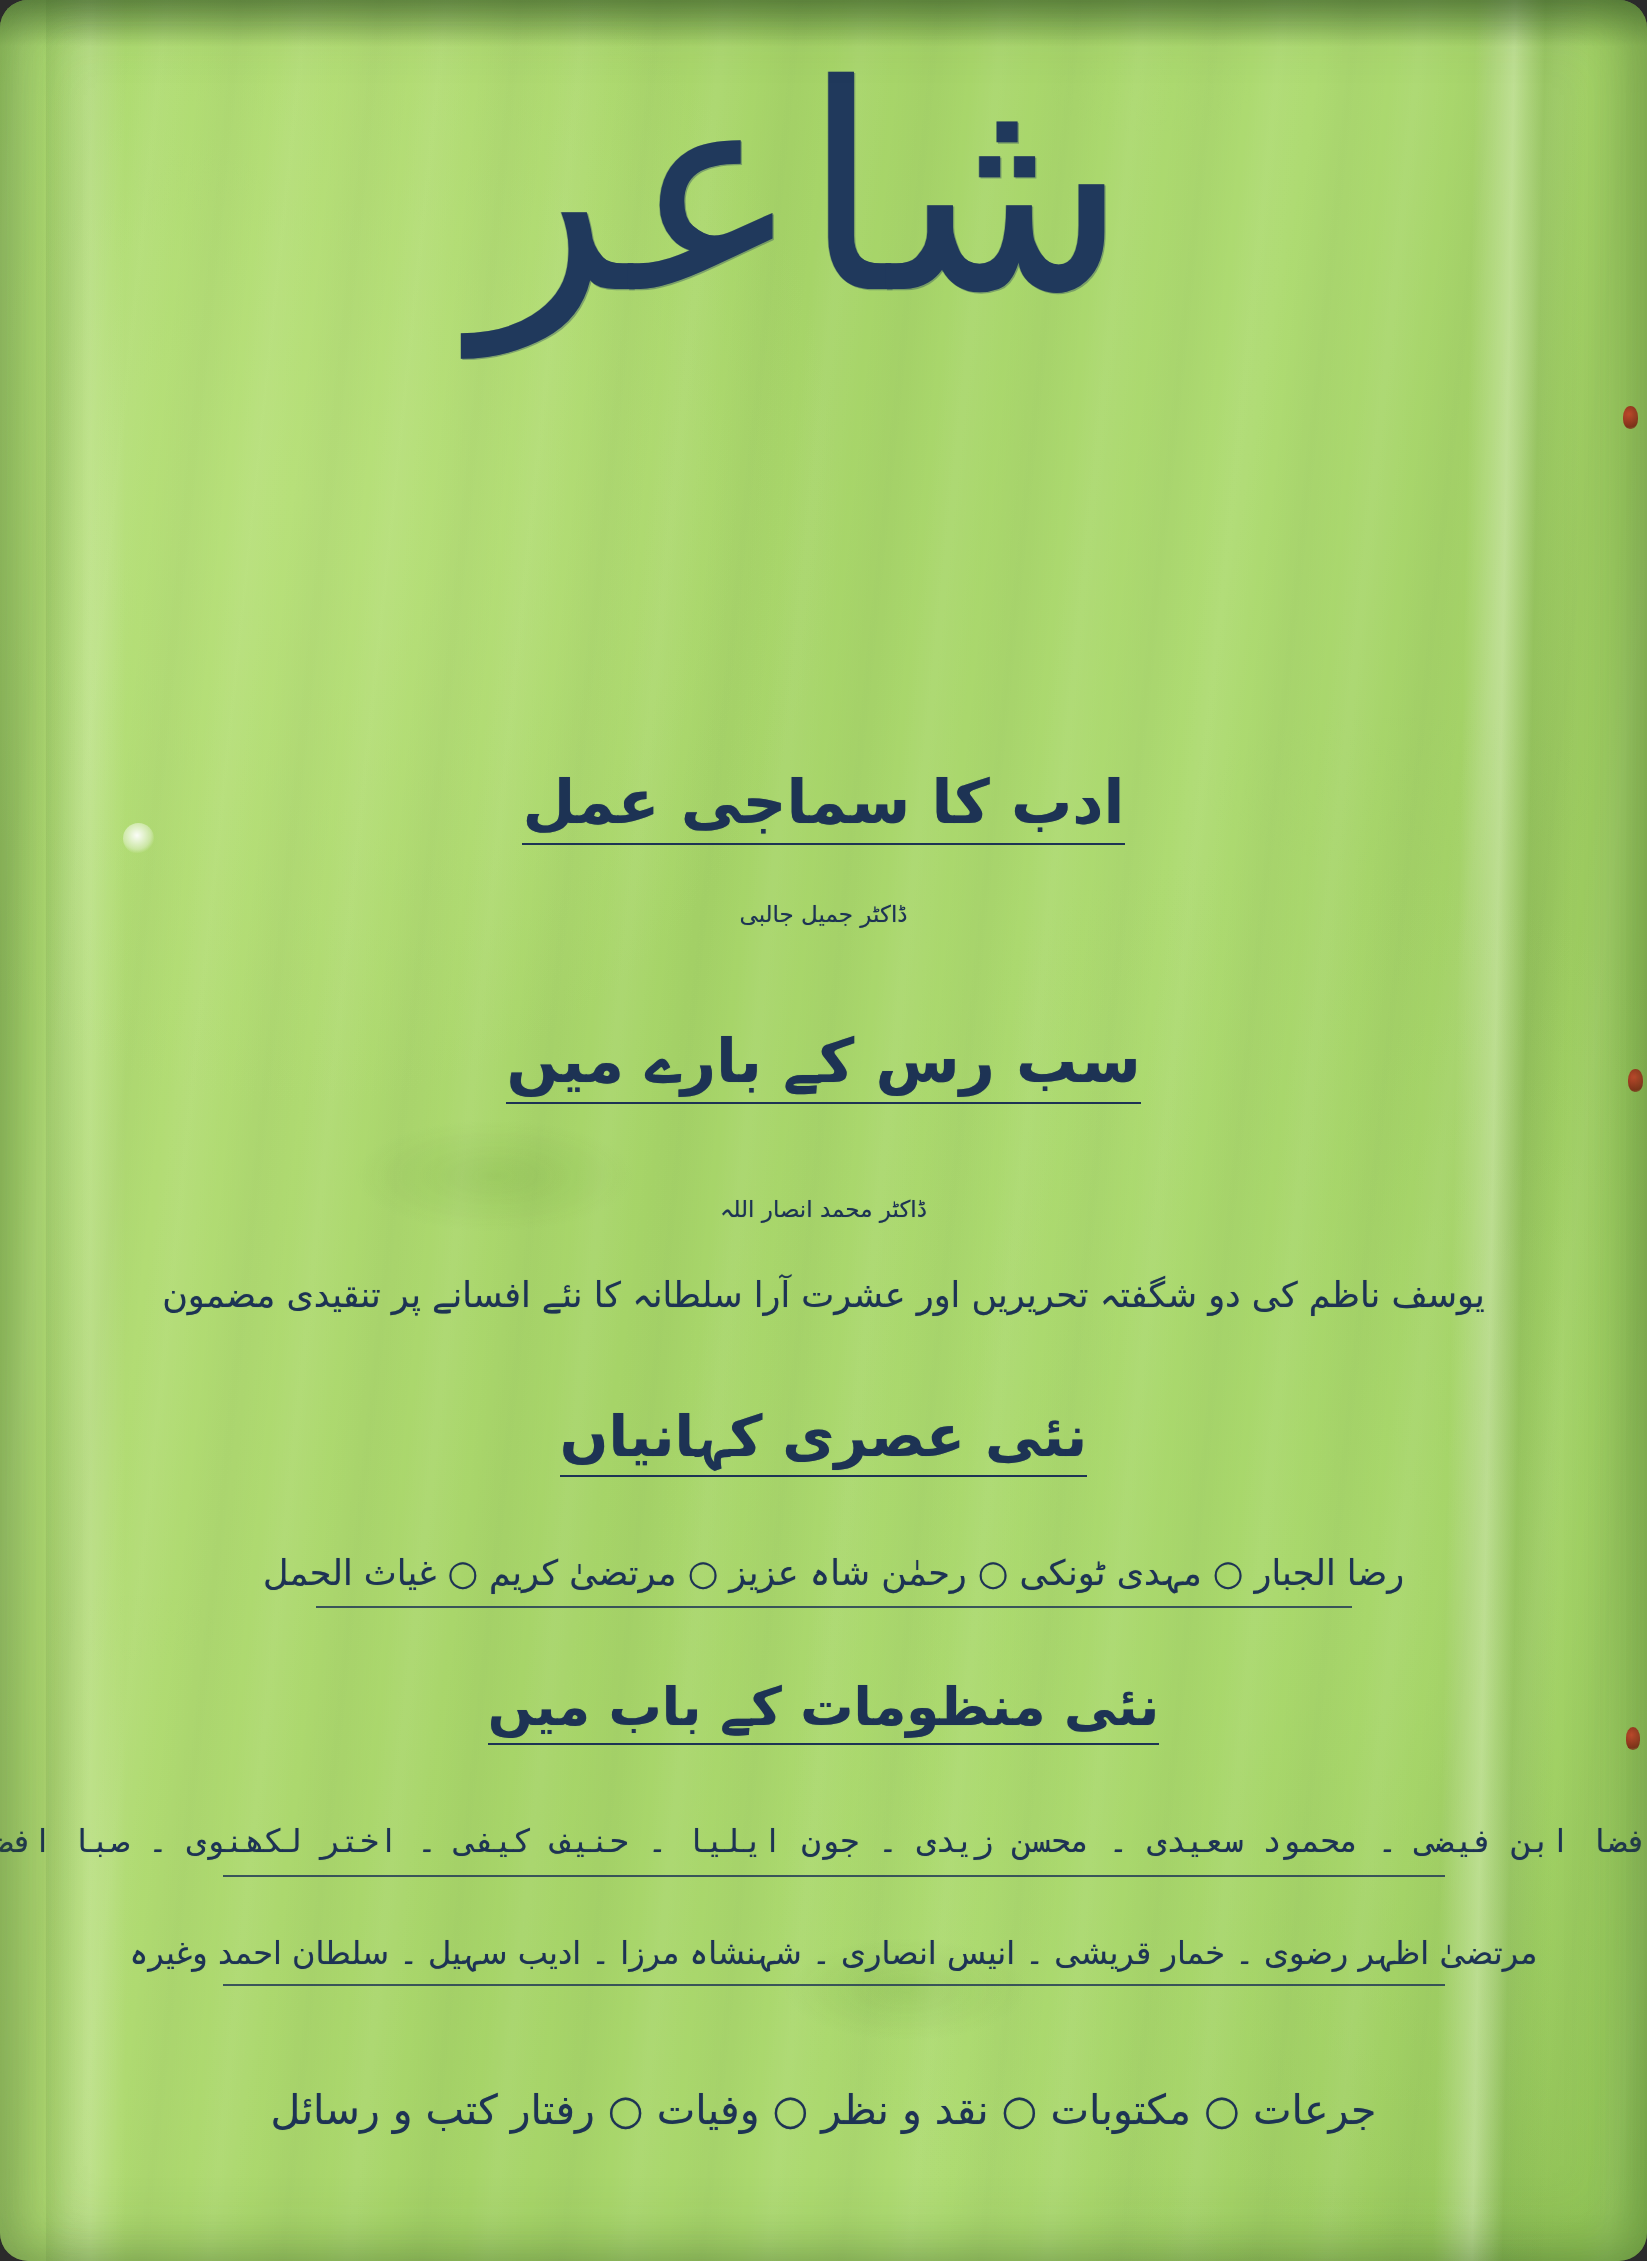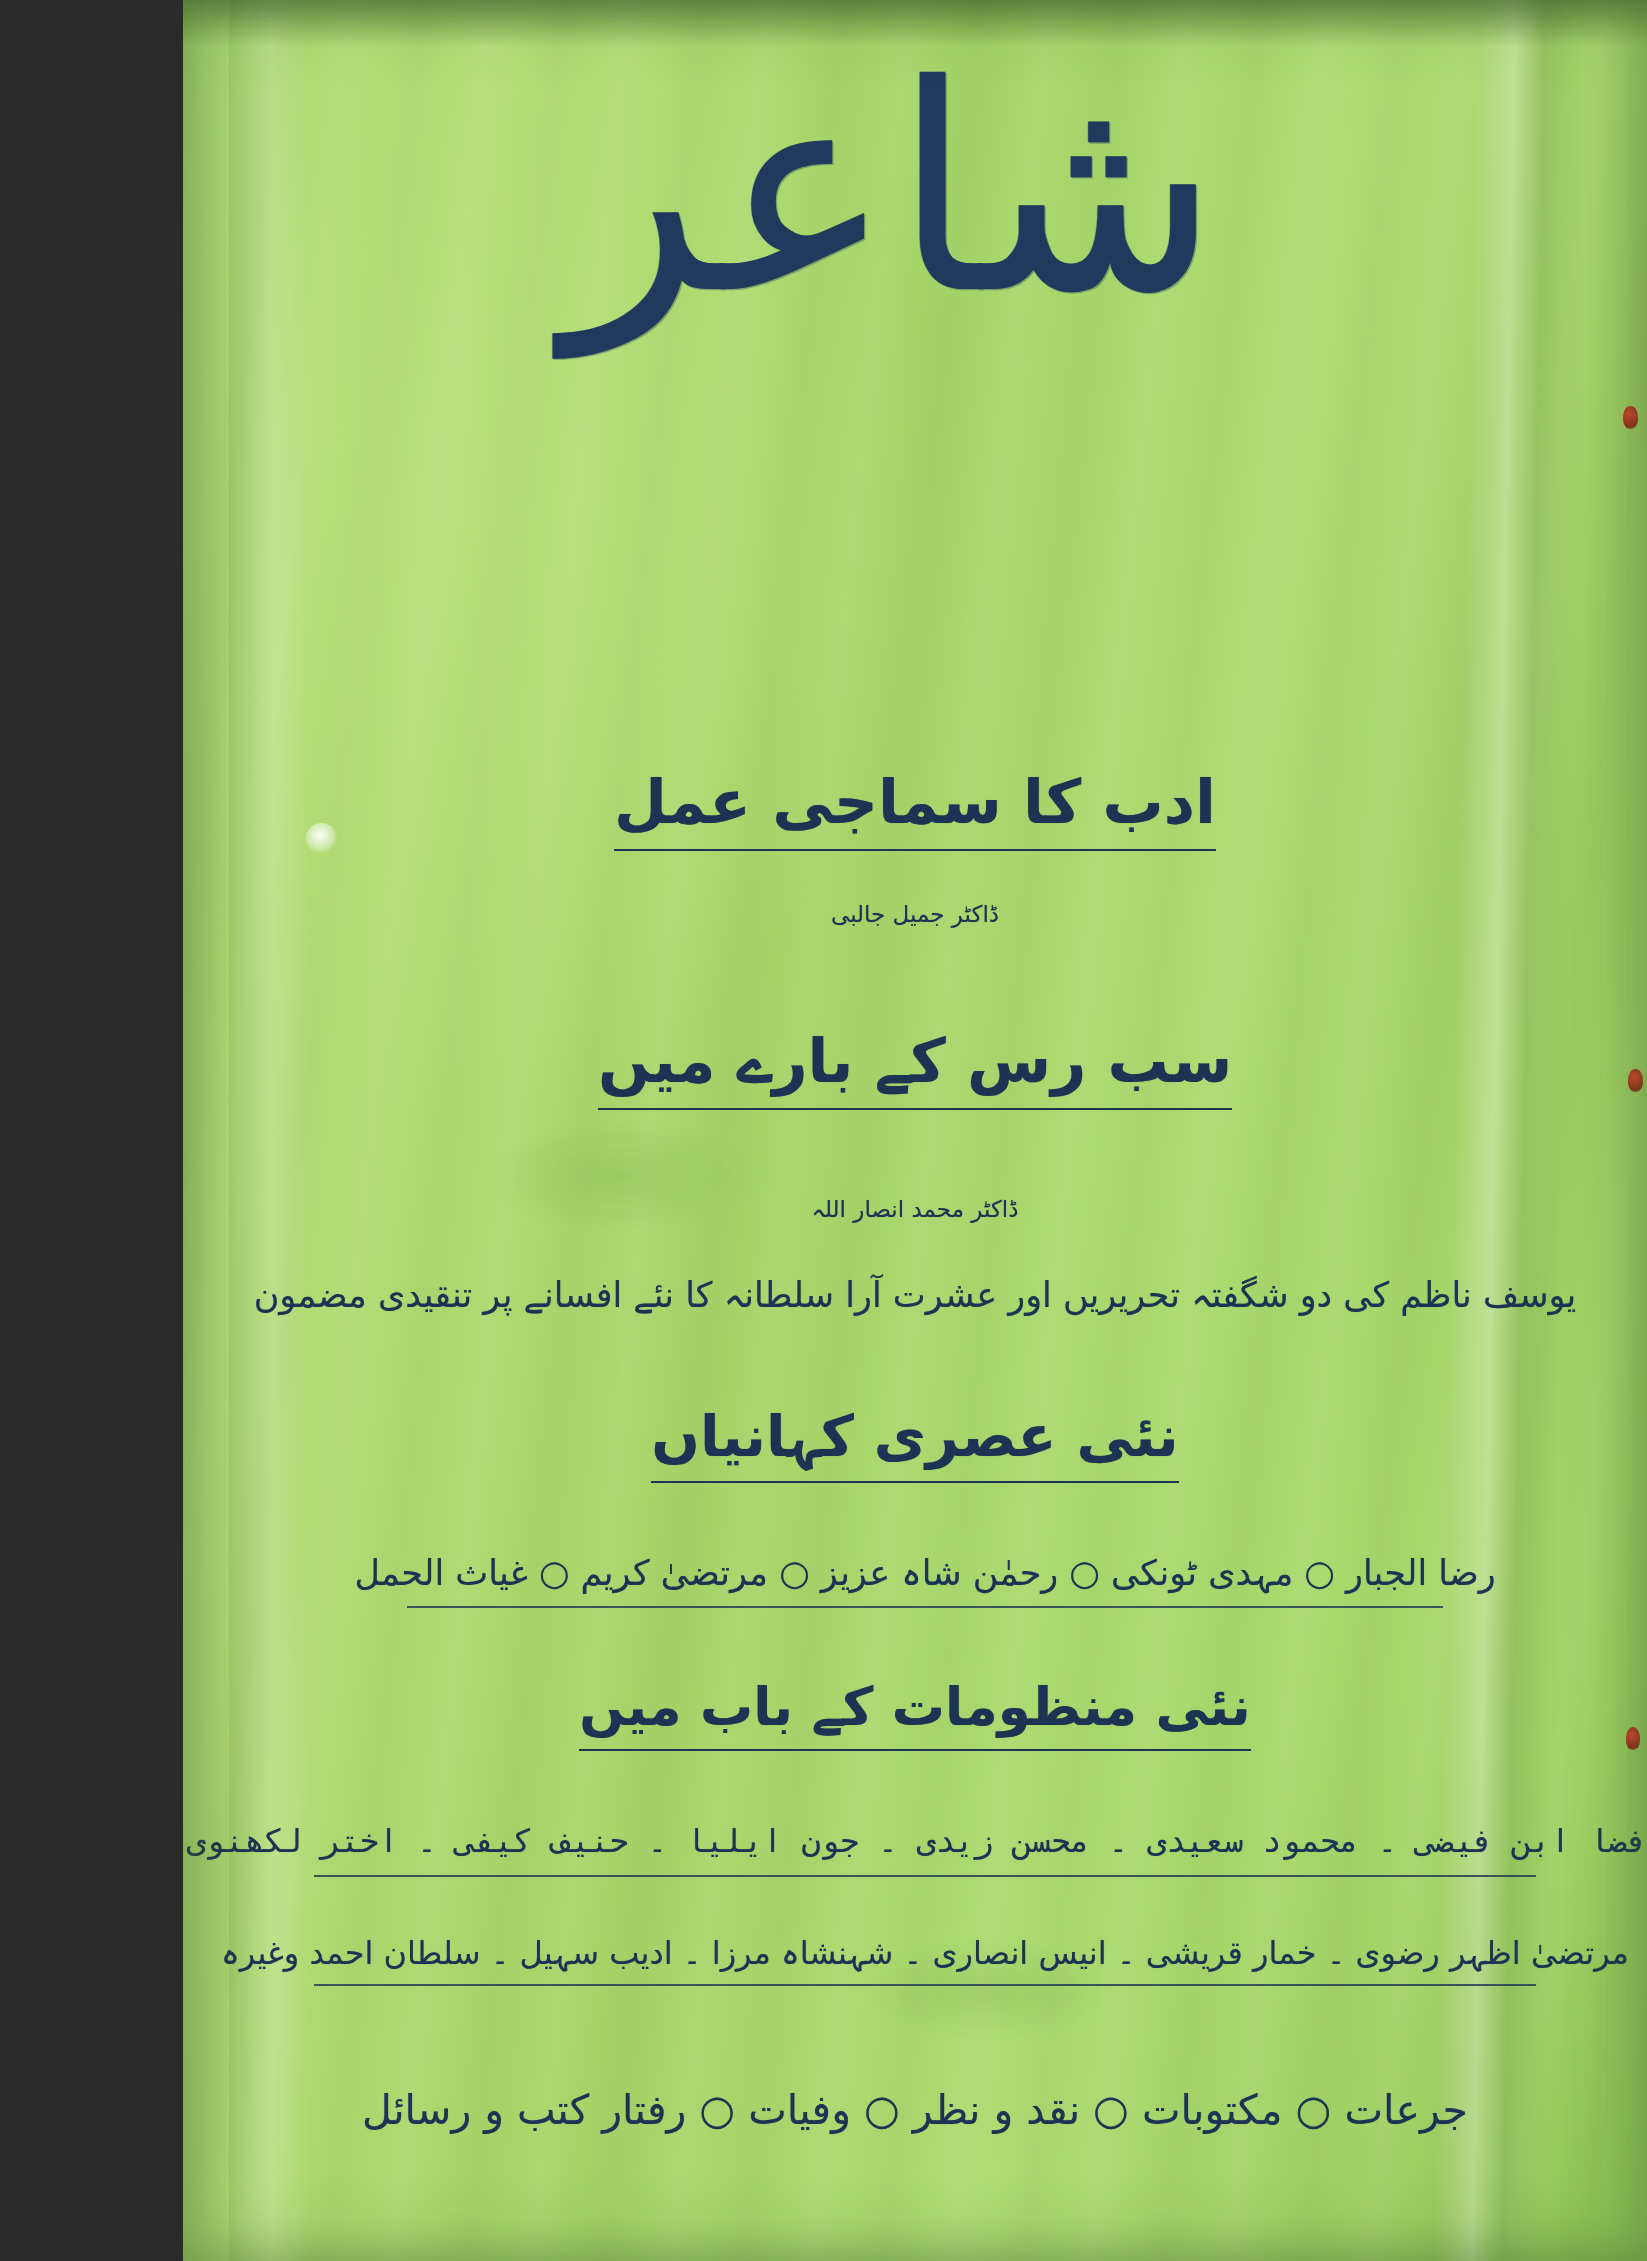--- a/index.html
+++ b/index.html
@@ -2,29 +2,30 @@
 <html lang="ur" dir="rtl" style="font-size:10.6px"><head>
 <meta charset="utf-8">
 <style>
   html, body {
     margin: 0;
     padding: 0;
     background: #2b2b2b;
   }
   .page {
     position: relative;
-    width: 1464px;
+    width: 1647px;
     height: 2261px;
     overflow: hidden;
     background:
       radial-gradient(ellipse 55% 45% at 18% 22%, #b7e07a 0%, rgba(183,224,122,0) 60%),
       radial-gradient(ellipse 60% 50% at 78% 70%, #a9d86c 0%, rgba(169,216,108,0) 65%),
       linear-gradient(100deg, #a9d96d 0%, #b2dc74 18%, #a6d468 42%, #aedb72 65%, #9ecd61 85%, #8fc355 100%);
     font-family: "DejaVu Sans", "Liberation Sans", sans-serif;
     color: #1b2f4a;
+    border-radius: 28px;
   }
 
   
   .paper-noise {
     position: absolute; inset: 0;
     background-image:
       radial-gradient(ellipse 93px 40px at 12% 8%, rgba(255,255,255,.22), rgba(255,255,255,0) 70%),
       radial-gradient(ellipse 146px 60px at 70% 4%, rgba(255,255,255,.18), rgba(255,255,255,0) 70%),
       radial-gradient(ellipse 199px 80px at 30% 52%, rgba(120,160,80,.18), rgba(120,160,80,0) 70%),
       radial-gradient(ellipse 279px 106px at 85% 35%, rgba(255,255,255,.14), rgba(255,255,255,0) 70%),
@@ -154,21 +155,21 @@
     opacity: .8;
   }
   .footer-line {
     left: 0; right: 0;
     font-size: 41px;
     line-height: 1.4;
   }
 
   .u {
     border-bottom: 2px solid #1d3354;
-    padding-bottom: 12px;
+    padding-bottom: 6px;
   }
 </style>
 </head>
 <body>
 
 <div class="page">
 
   <div class="paper-noise"></div>
   <div class="paper-sheen"></div>
   <div class="crease"></div>

